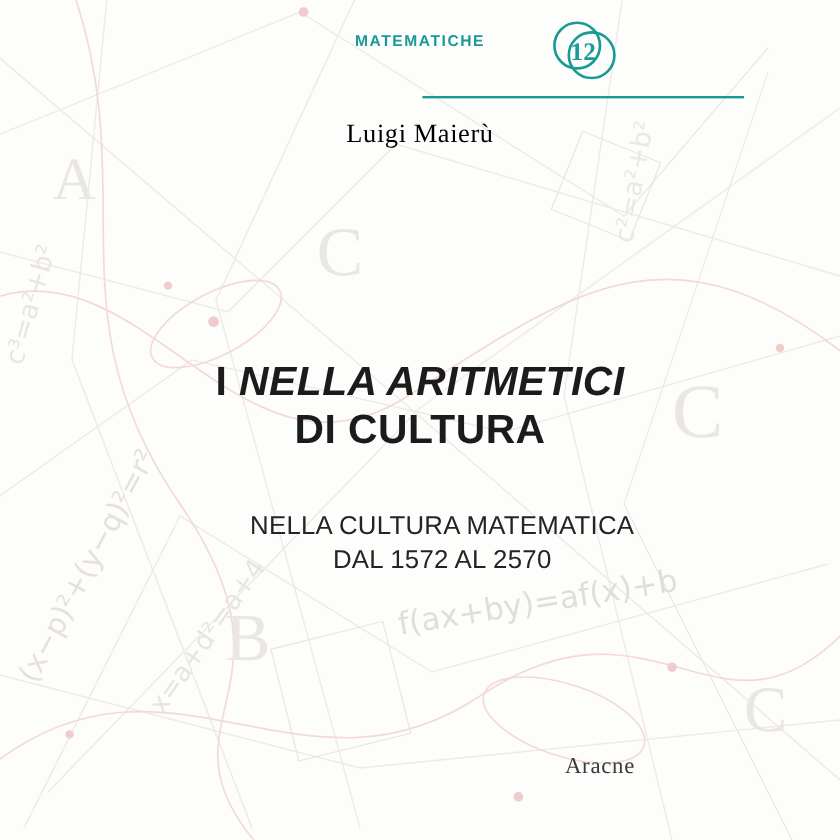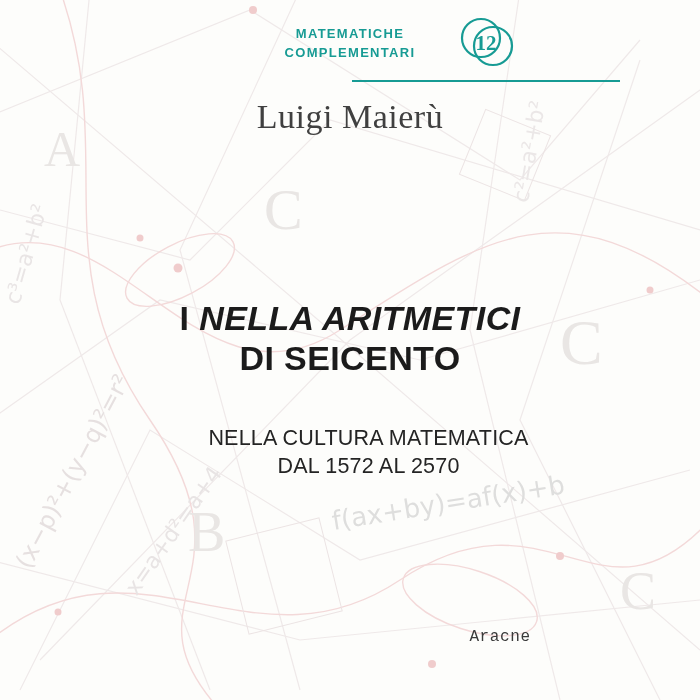--- a/index.html
+++ b/index.html
@@ -137,23 +137,23 @@
     background: #179b94;
   }
 
   
   #author {
     position: absolute;
     left: 0;
     top: 98px;
     width: 700px;
     text-align: center;
-    color: #404040;
+    color: #000000;
     font-family: "Liberation Serif", serif;
-    font-size: 34px;
+    font-size: 22px;
     letter-spacing: 0.5px;
   }
 
   
   #title-block {
     position: absolute;
     left: 0;
     top: 298px;
     width: 700px;
     text-align: center;
@@ -186,22 +186,22 @@
   }
 
   
   #publisher {
     position: absolute;
     left: 400px;
     top: 628px;
     width: 200px;
     text-align: center;
     color: #3a3a3a;
-    font-family: Liberation Mono, monospace;
-    font-size: 16px;
+    font-family: Liberation Serif, serif;
+    font-size: 19px;
     letter-spacing: 0.6px;
   }
 </style>
 </head>
 <body>
 
 <div id="cover">
 
   <div id="bg-art">
     <svg width="700" height="700" viewBox="0 0 700 700" xmlns="http://www.w3.org/2000/svg">
@@ -249,39 +249,38 @@
 
   <div class="gl" style="left:264px; top:176px; font-size:58px;">C</div>
   <div class="gl" style="left:560px; top:306px; font-size:64px;">C</div>
   <div class="gl" style="left:188px; top:500px; font-size:56px;">B</div>
   <div class="gl" style="left:44px; top:120px; font-size:50px;">A</div>
   <div class="gl" style="left:620px; top:560px; font-size:54px;">C</div>
 
   <div id="series-header">
     <div id="series-name">
       <span>MATEMATICHE</span>
-      <span>COMPLEMENTARI</span>
     </div>
 
     <div id="series-mark">
       <svg width="62" height="62" viewBox="0 0 62 62" xmlns="http://www.w3.org/2000/svg">
         <circle cx="26" cy="26" r="19" fill="none" stroke="#179b94" stroke-width="2.2"></circle>
         <circle cx="38" cy="34" r="19" fill="none" stroke="#179b94" stroke-width="2.2"></circle>
       </svg>
     </div>
     <div id="series-number">12</div>
 
     <div id="header-rule"></div>
   </div>
 
   <div id="author">Luigi Maierù</div>
 
   <div id="title-block">
     <div class="title-line"><span>I </span><span class="title-ital">NELLA ARITMETICI</span></div>
-    <div class="title-line">DI SEICENTO</div>
+    <div class="title-line">DI CULTURA</div>
   </div>
 
   <div id="subtitle-block">
     <div class="subtitle-line">NELLA CULTURA MATEMATICA</div>
     <div class="subtitle-line">DAL 1572 AL 2570</div>
   </div>
 
   <div id="publisher">Aracne</div>
 
 </div>

